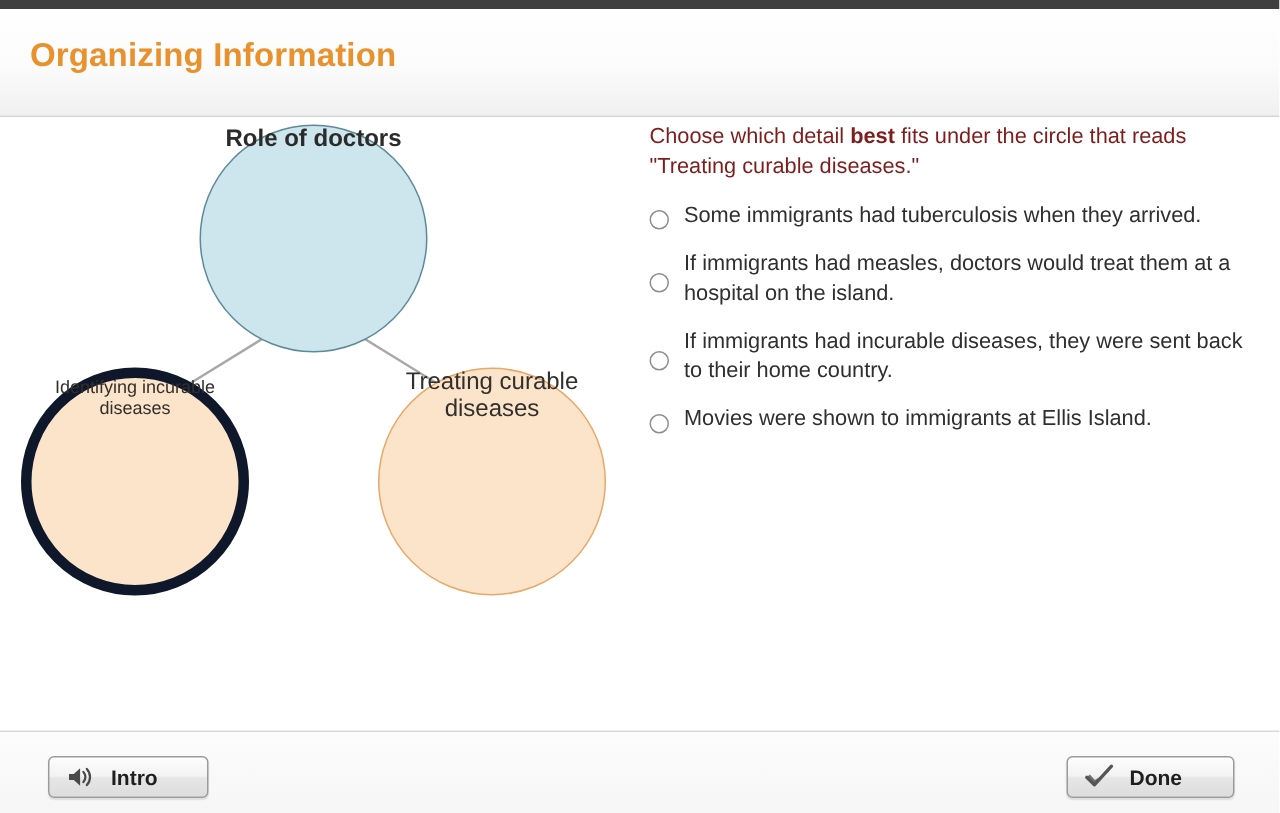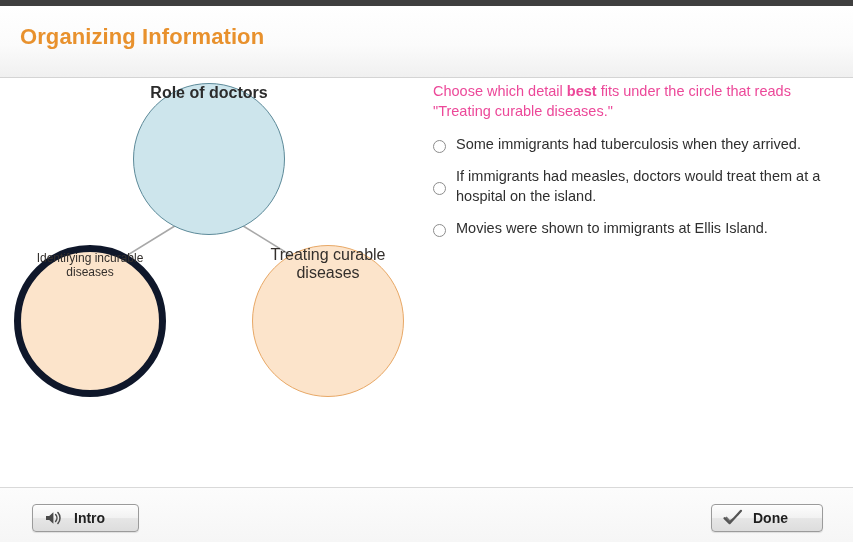--- a/index.html
+++ b/index.html
@@ -114,21 +114,21 @@
 
   
   #question-panel {
     position: absolute;
     left: 433px;
     top: 12px;
     width: 404px;
   }
   #question-prompt {
     font-size: 14.5px;
-    color: #ec4899;
+    color: #7f1d1d;
     line-height: 1.38;
     margin-bottom: 14px;
   }
   #question-prompt b { font-weight: bold; }
 
   .option-row {
     display: flex;
     align-items: center;
     margin-bottom: 13px;
   }
@@ -228,20 +228,24 @@
     <div class="option-row">
       <span class="radio-btn"></span>
       <span class="option-label">Some immigrants had tuberculosis when they arrived.</span>
     </div>
 
     <div class="option-row">
       <span class="radio-btn"></span>
       <span class="option-label">If immigrants had measles, doctors would treat them at a hospital on the island.</span>
     </div>
 
+    <div class="option-row">
+      <span class="radio-btn"></span>
+      <span class="option-label">If immigrants had incurable diseases, they were sent back to their home country.</span>
+    </div>
 
     <div class="option-row">
       <span class="radio-btn"></span>
       <span class="option-label">Movies were shown to immigrants at Ellis Island.</span>
     </div>
   </div>
 
 </div>
 
 <div id="footer">

